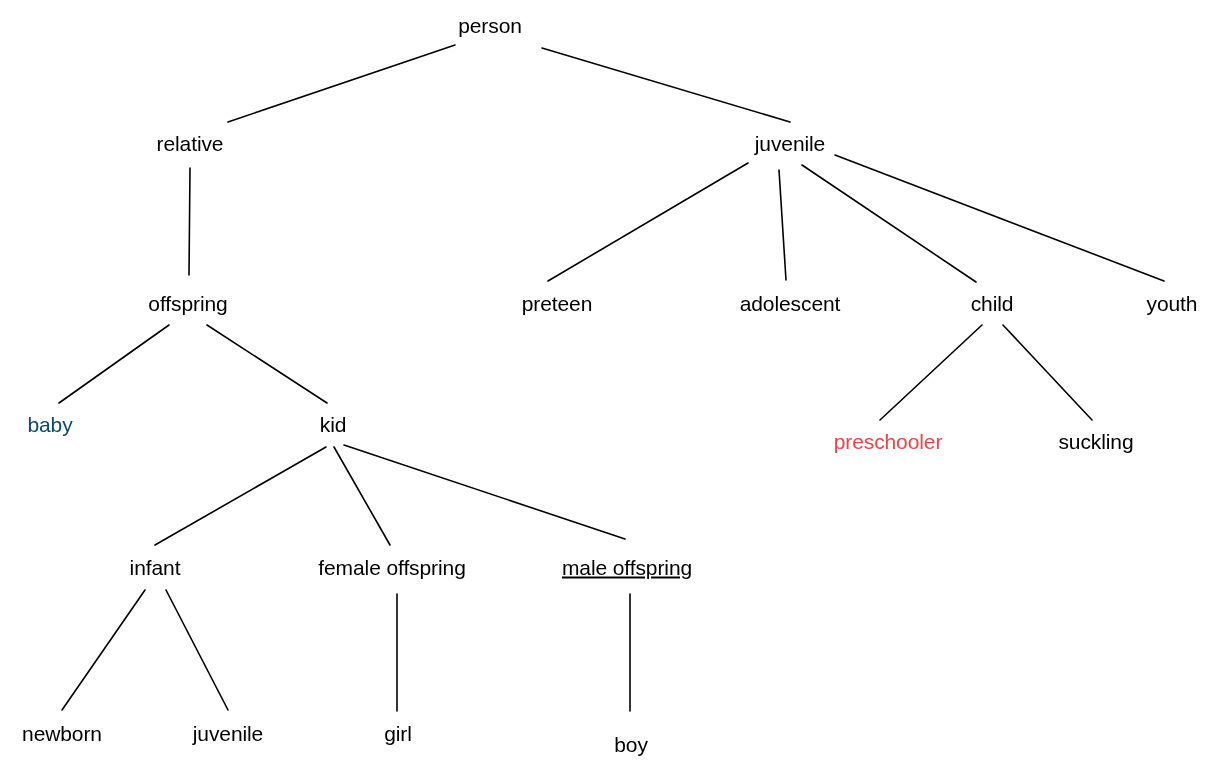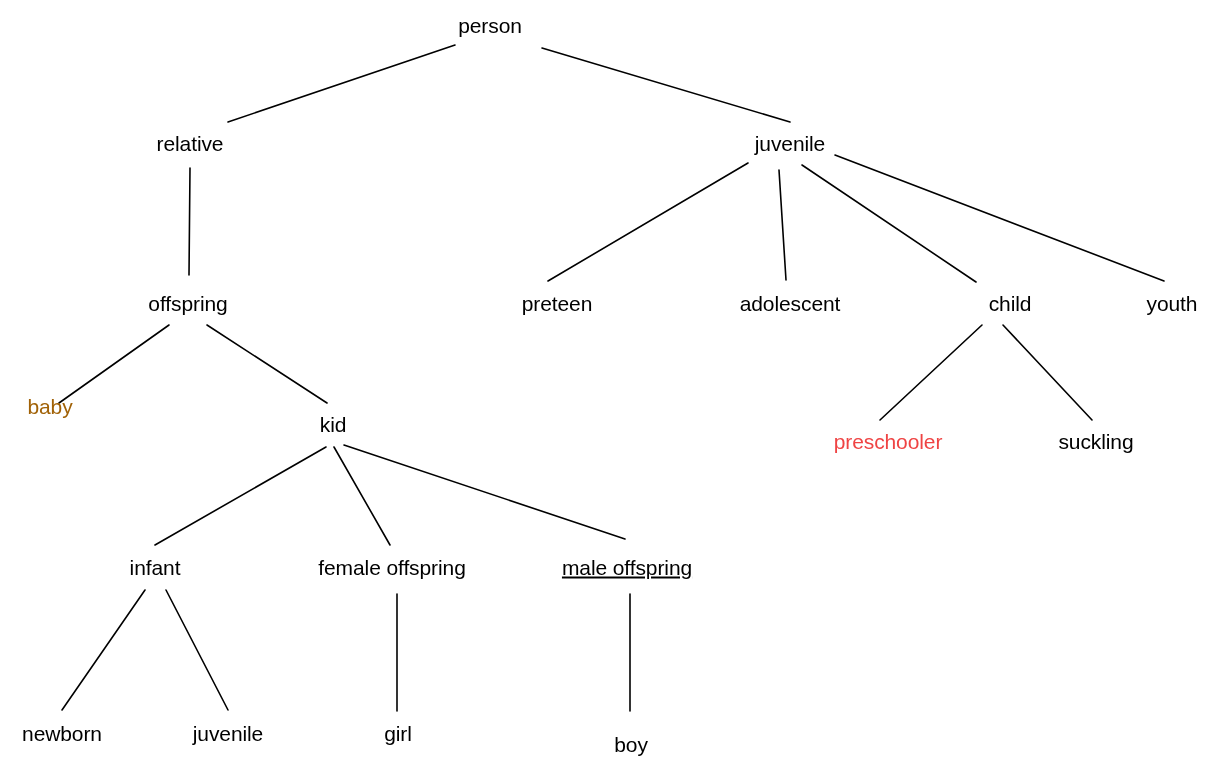--- a/index.html
+++ b/index.html
@@ -60,23 +60,23 @@
       <line x1="397" y1="594" x2="397" y2="711" stroke="#000000" stroke-width="1.6" stroke-linecap="round"></line>
       <line x1="630" y1="594" x2="630" y2="711" stroke="#000000" stroke-width="1.6" stroke-linecap="round"></line>
     </svg>
   <div id="node-layer">
       <div class="node" style="left: 490px; top: 25px; color: rgb(0, 0, 0);">person</div>
       <div class="node" style="left: 190px; top: 143px; color: rgb(0, 0, 0);">relative</div>
       <div class="node" style="left: 790px; top: 143px; color: rgb(0, 0, 0);">juvenile</div>
       <div class="node" style="left: 188px; top: 303px; color: rgb(0, 0, 0);">offspring</div>
       <div class="node" style="left: 557px; top: 303px; color: rgb(0, 0, 0);">preteen</div>
       <div class="node" style="left: 790px; top: 303px; color: rgb(0, 0, 0);">adolescent</div>
-      <div class="node" style="left: 992px; top: 303px; color: rgb(0, 0, 0); margin-left: 18px;">child</div>
+      <div class="node" style="left: 992px; top: 303px; color: rgb(0, 0, 0);">child</div>
       <div class="node" style="left: 1172px; top: 303px; color: rgb(0, 0, 0);">youth</div>
-      <div class="node" style="left: 50px; top: 406px; color: #a16207;">baby</div>
+      <div class="node" style="left: 50px; top: 424px; color: #0c4a6e;">baby</div>
       <div class="node" style="left: 333px; top: 424px; color: rgb(0, 0, 0);">kid</div>
       <div class="node" style="left: 888px; top: 441px; color: #ef4444;">preschooler</div>
       <div class="node" style="left: 1096px; top: 441px; color: rgb(0, 0, 0);">suckling</div>
       <div class="node" style="left: 155px; top: 567px; color: rgb(0, 0, 0);">infant</div>
       <div class="node" style="left: 392px; top: 567px; color: rgb(0, 0, 0); text-align: right;">female offspring</div>
       <div class="node" style="left: 627px; top: 567px; color: rgb(0, 0, 0); text-decoration: underline;">male offspring</div>
       <div class="node" style="left: 62px; top: 733px; color: rgb(0, 0, 0);">newborn</div>
       <div class="node" style="left: 228px; top: 733px; color: rgb(0, 0, 0);">juvenile</div>
       <div class="node" style="left: 398px; top: 733px; color: rgb(0, 0, 0);">girl</div>
       <div class="node" style="left: 631px; top: 733px; color: rgb(0, 0, 0); margin-top: 11px;">boy</div>

